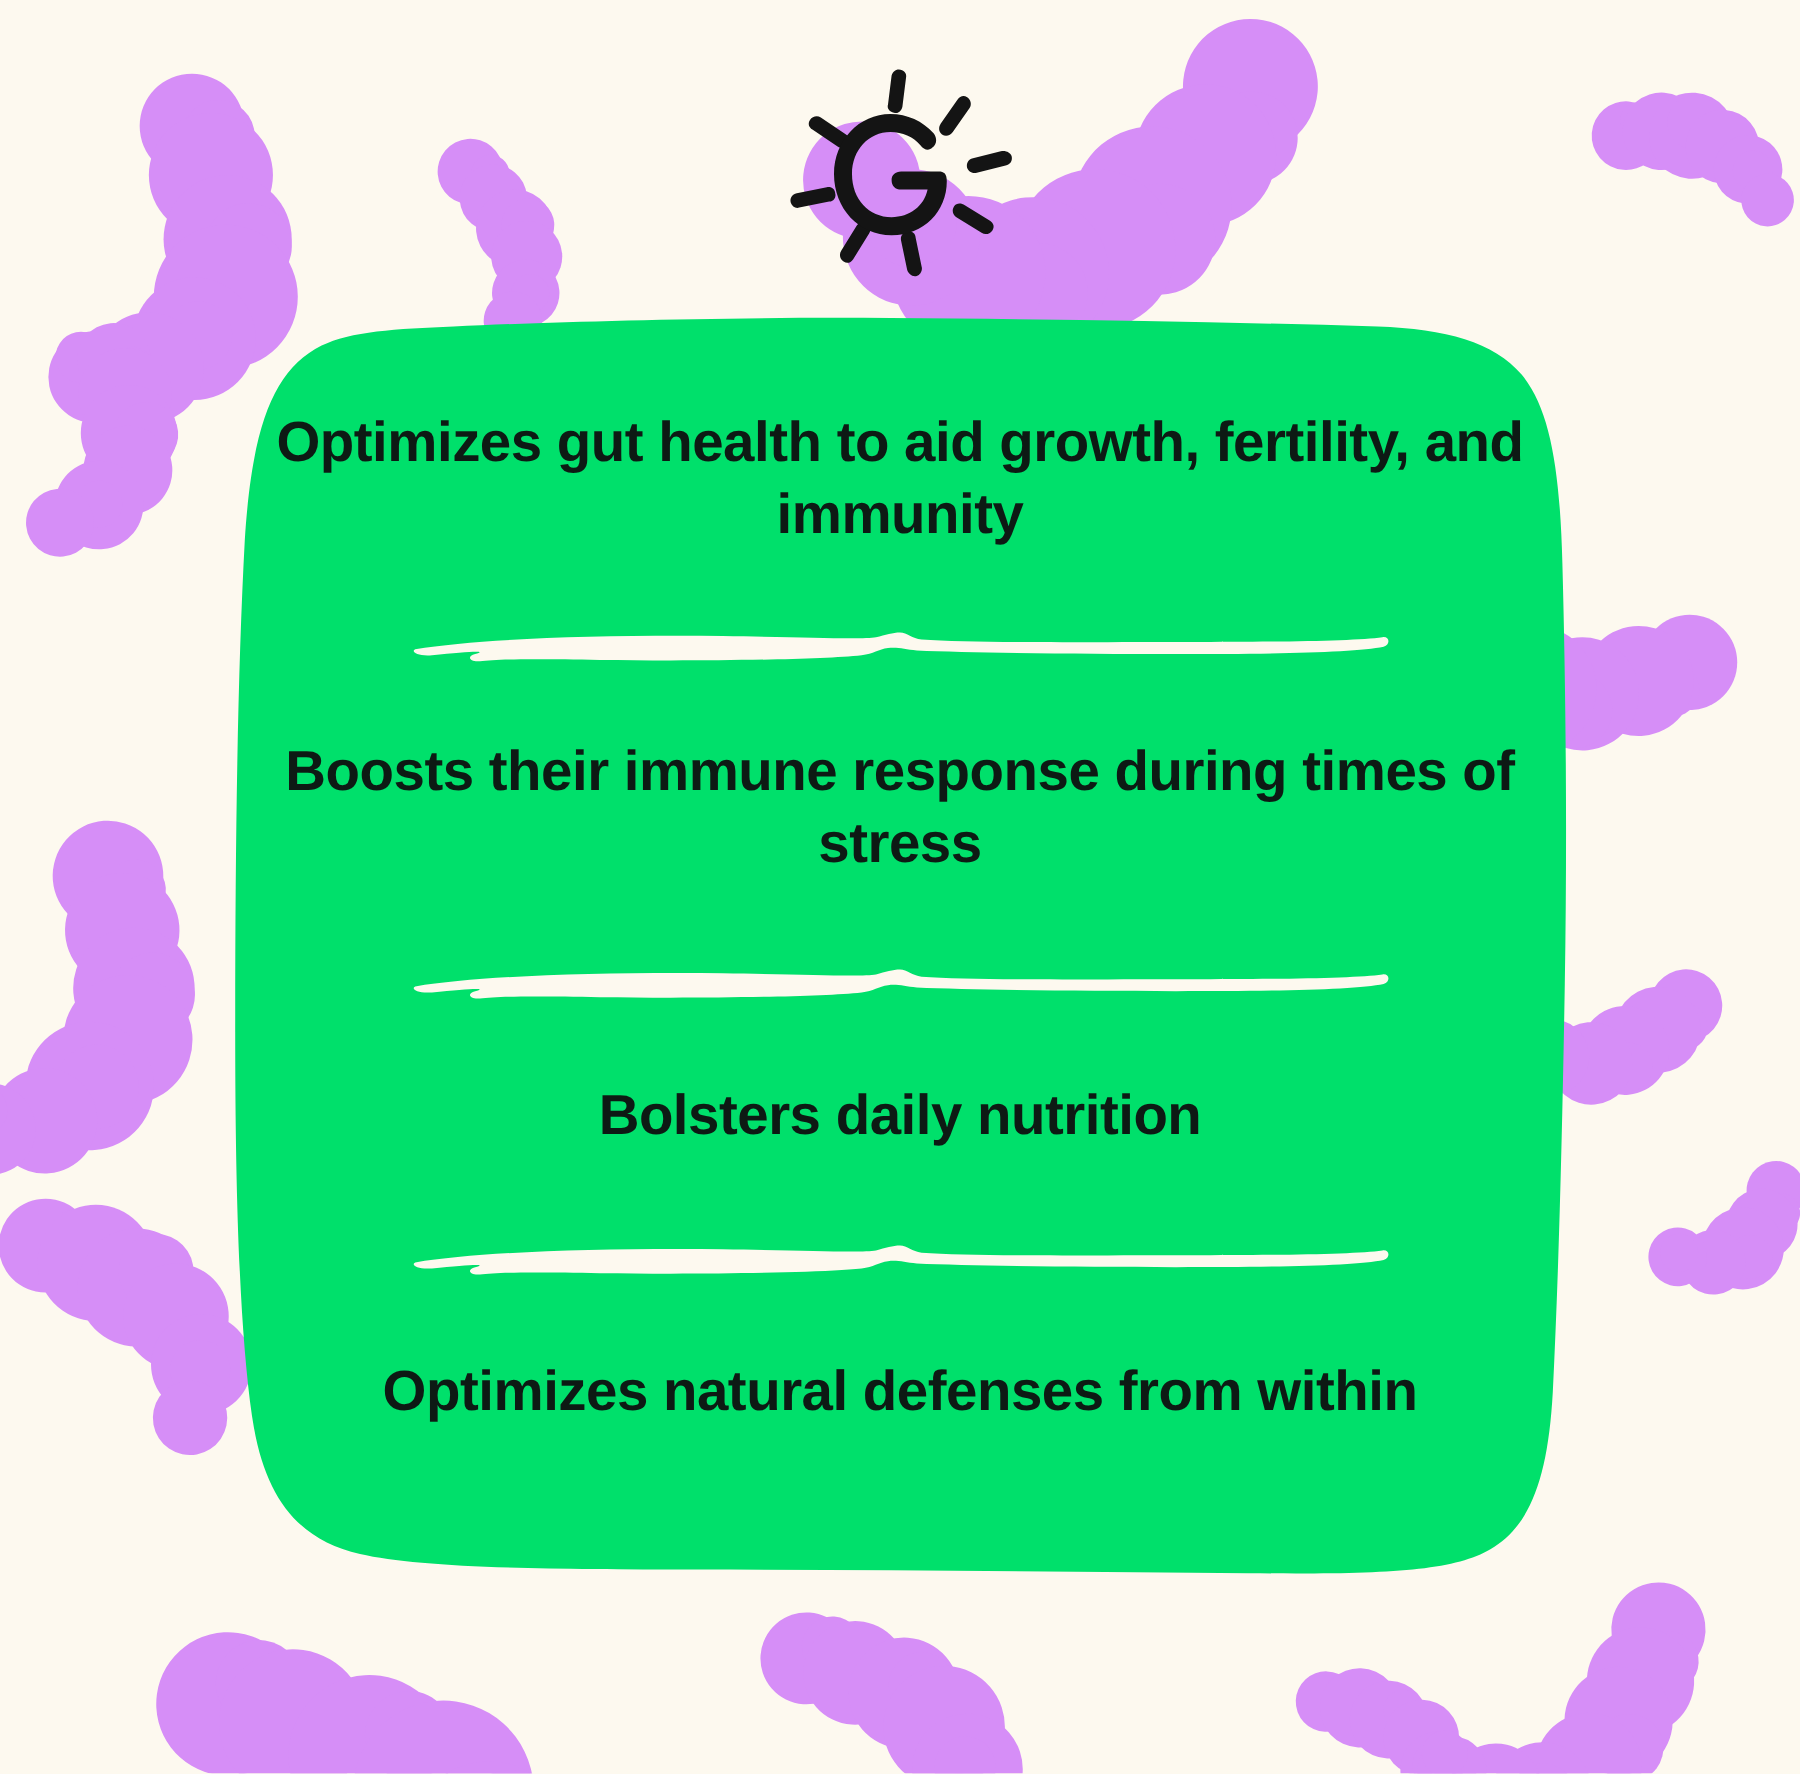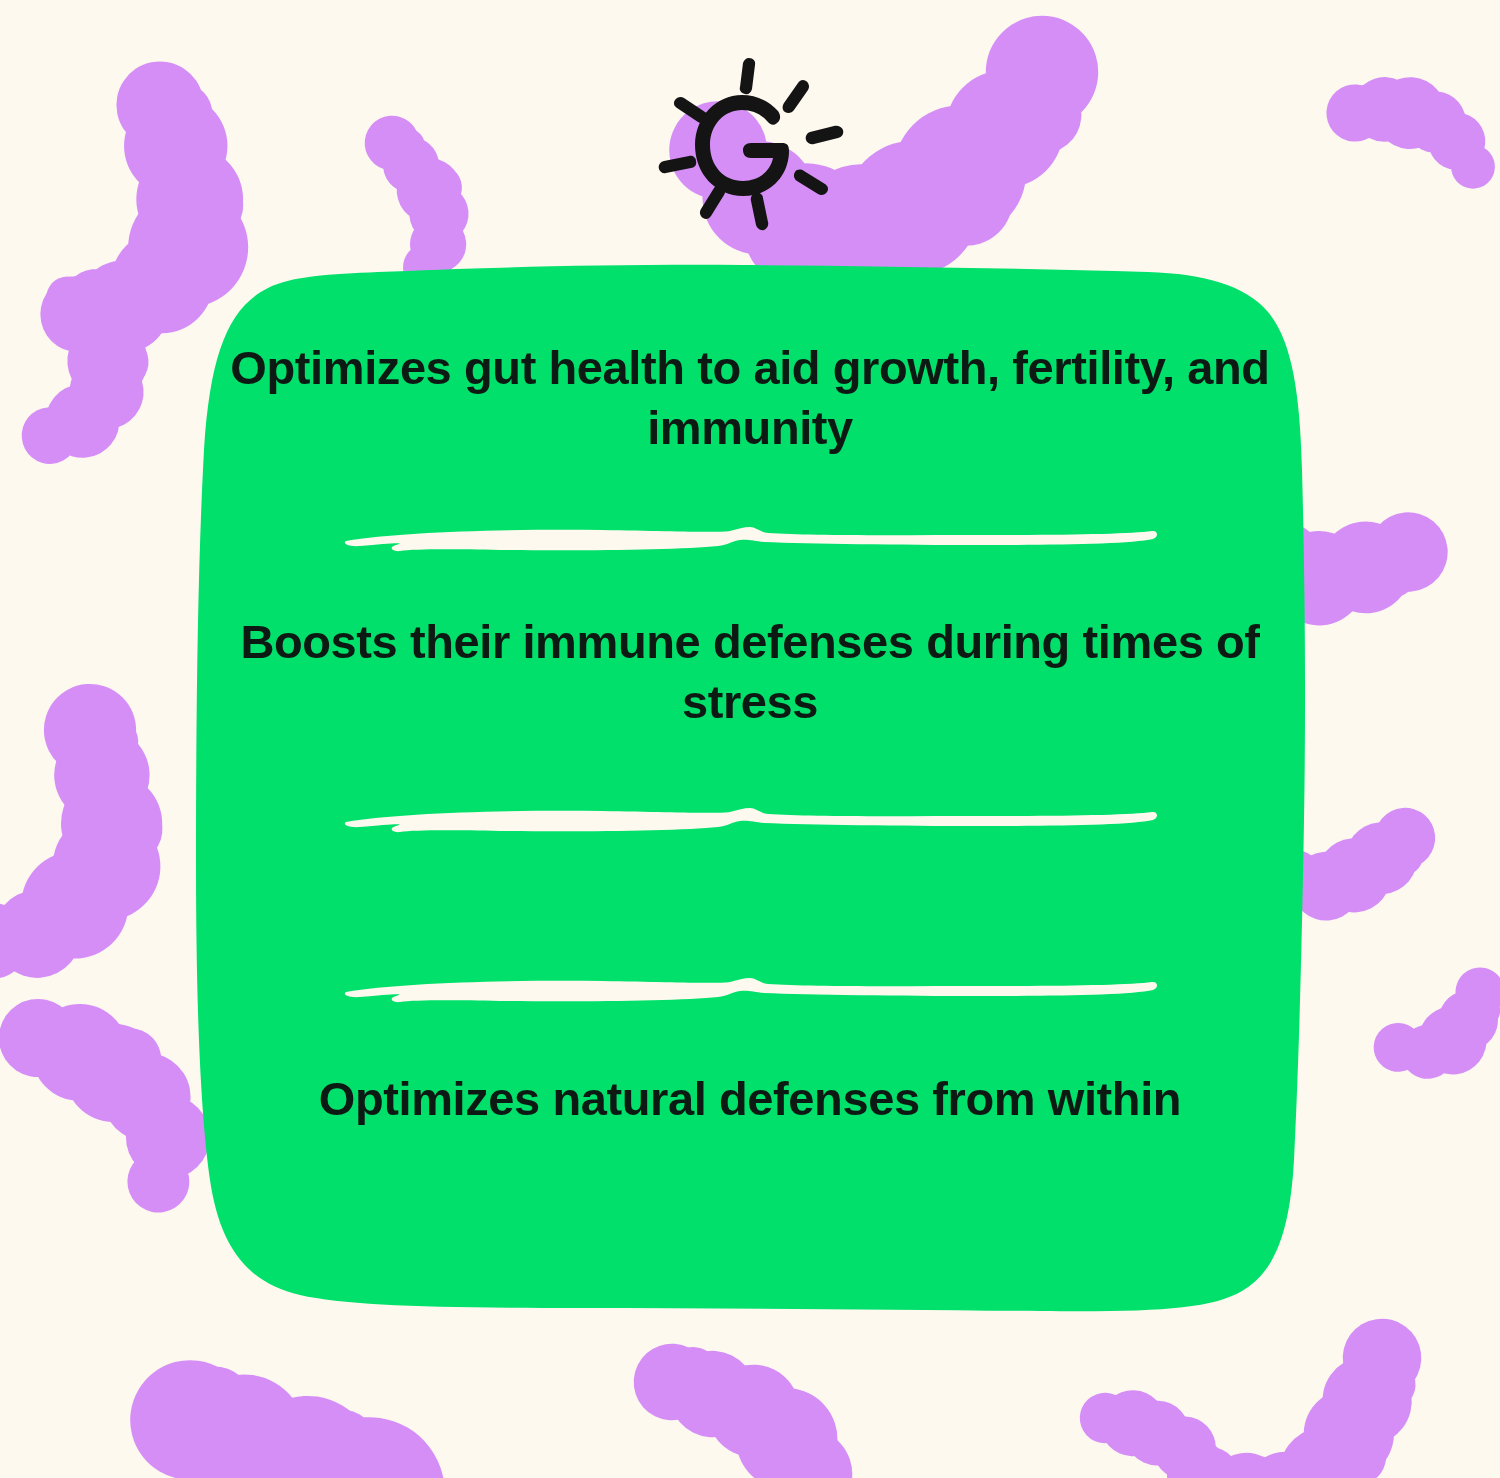--- a/index.html
+++ b/index.html
@@ -307,37 +307,38 @@
                  C 416 7, 420 12, 428 13 C 470 16, 560 15, 650 15 C 730 15, 790 14, 812 11
                  C 818 10, 819 17, 813 19 C 790 24, 720 25, 640 25 C 560 25, 470 24, 424 22
                  C 414 21, 408 19, 400 20 C 392 21, 388 25, 378 26 C 340 30, 240 31, 160 30
                  C 110 29, 74 29, 60 31 C 52 32, 48 27, 56 25 C 68 22, 50 23, 20 26
                  C 8 27, 2 23, 6 21 Z" fill="#fdf9ef"></path>
       </svg>
     </div>
 
     <div class="sp-b"></div>
 
-    <div class="benefit benefit-2">Boosts their immune defenses during times of stress</div>
+    <div class="benefit benefit-2">Boosts their immune response during times of stress</div>
 
     <div class="sp-c"></div>
 
     <div class="div-wrap">
       <svg class="divider" viewBox="0 0 820 34">
         <path d="M6 21 C 60 12, 160 9, 262 10 C 330 11, 378 13, 390 11 C 398 9, 404 7, 410 7
                  C 416 7, 420 12, 428 13 C 470 16, 560 15, 650 15 C 730 15, 790 14, 812 11
                  C 818 10, 819 17, 813 19 C 790 24, 720 25, 640 25 C 560 25, 470 24, 424 22
                  C 414 21, 408 19, 400 20 C 392 21, 388 25, 378 26 C 340 30, 240 31, 160 30
                  C 110 29, 74 29, 60 31 C 52 32, 48 27, 56 25 C 68 22, 50 23, 20 26
                  C 8 27, 2 23, 6 21 Z" fill="#fdf9ef"></path>
       </svg>
     </div>
 
     <div class="sp-d"></div>
 
+    <div class="benefit benefit-3">Bolsters daily nutrition</div>
 
     <div class="sp-e"></div>
 
     <div class="div-wrap">
       <svg class="divider" viewBox="0 0 820 34">
         <path d="M6 21 C 60 12, 160 9, 262 10 C 330 11, 378 13, 390 11 C 398 9, 404 7, 410 7
                  C 416 7, 420 12, 428 13 C 470 16, 560 15, 650 15 C 730 15, 790 14, 812 11
                  C 818 10, 819 17, 813 19 C 790 24, 720 25, 640 25 C 560 25, 470 24, 424 22
                  C 414 21, 408 19, 400 20 C 392 21, 388 25, 378 26 C 340 30, 240 31, 160 30
                  C 110 29, 74 29, 60 31 C 52 32, 48 27, 56 25 C 68 22, 50 23, 20 26

